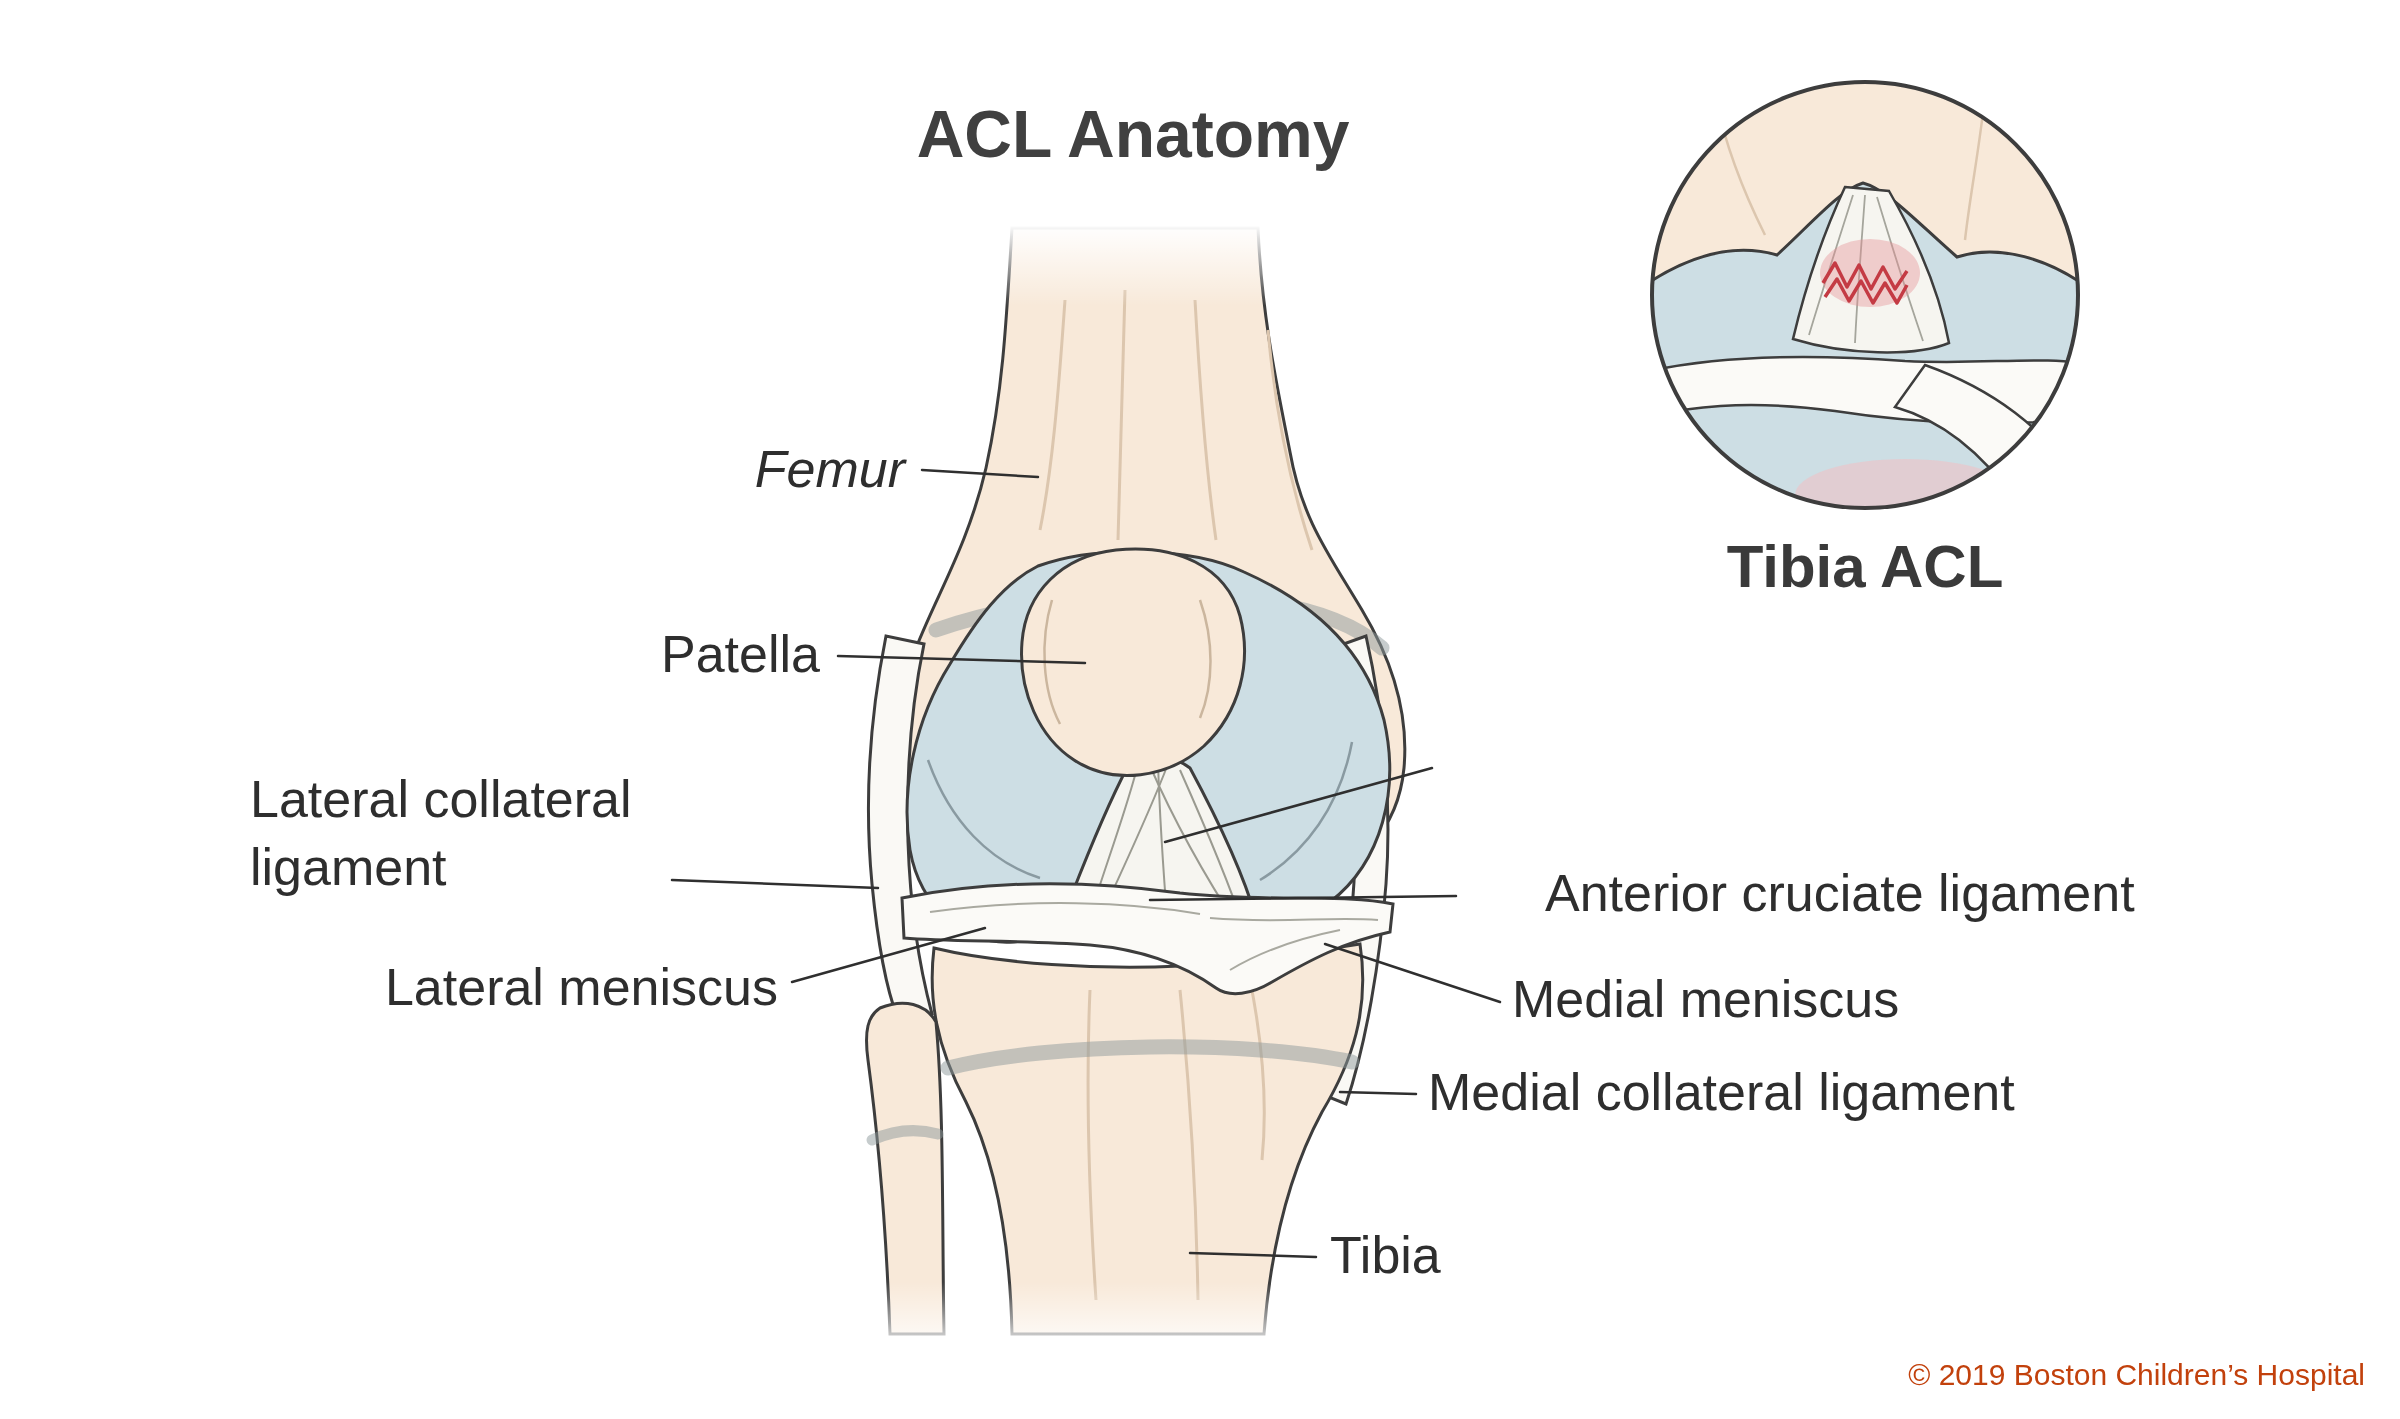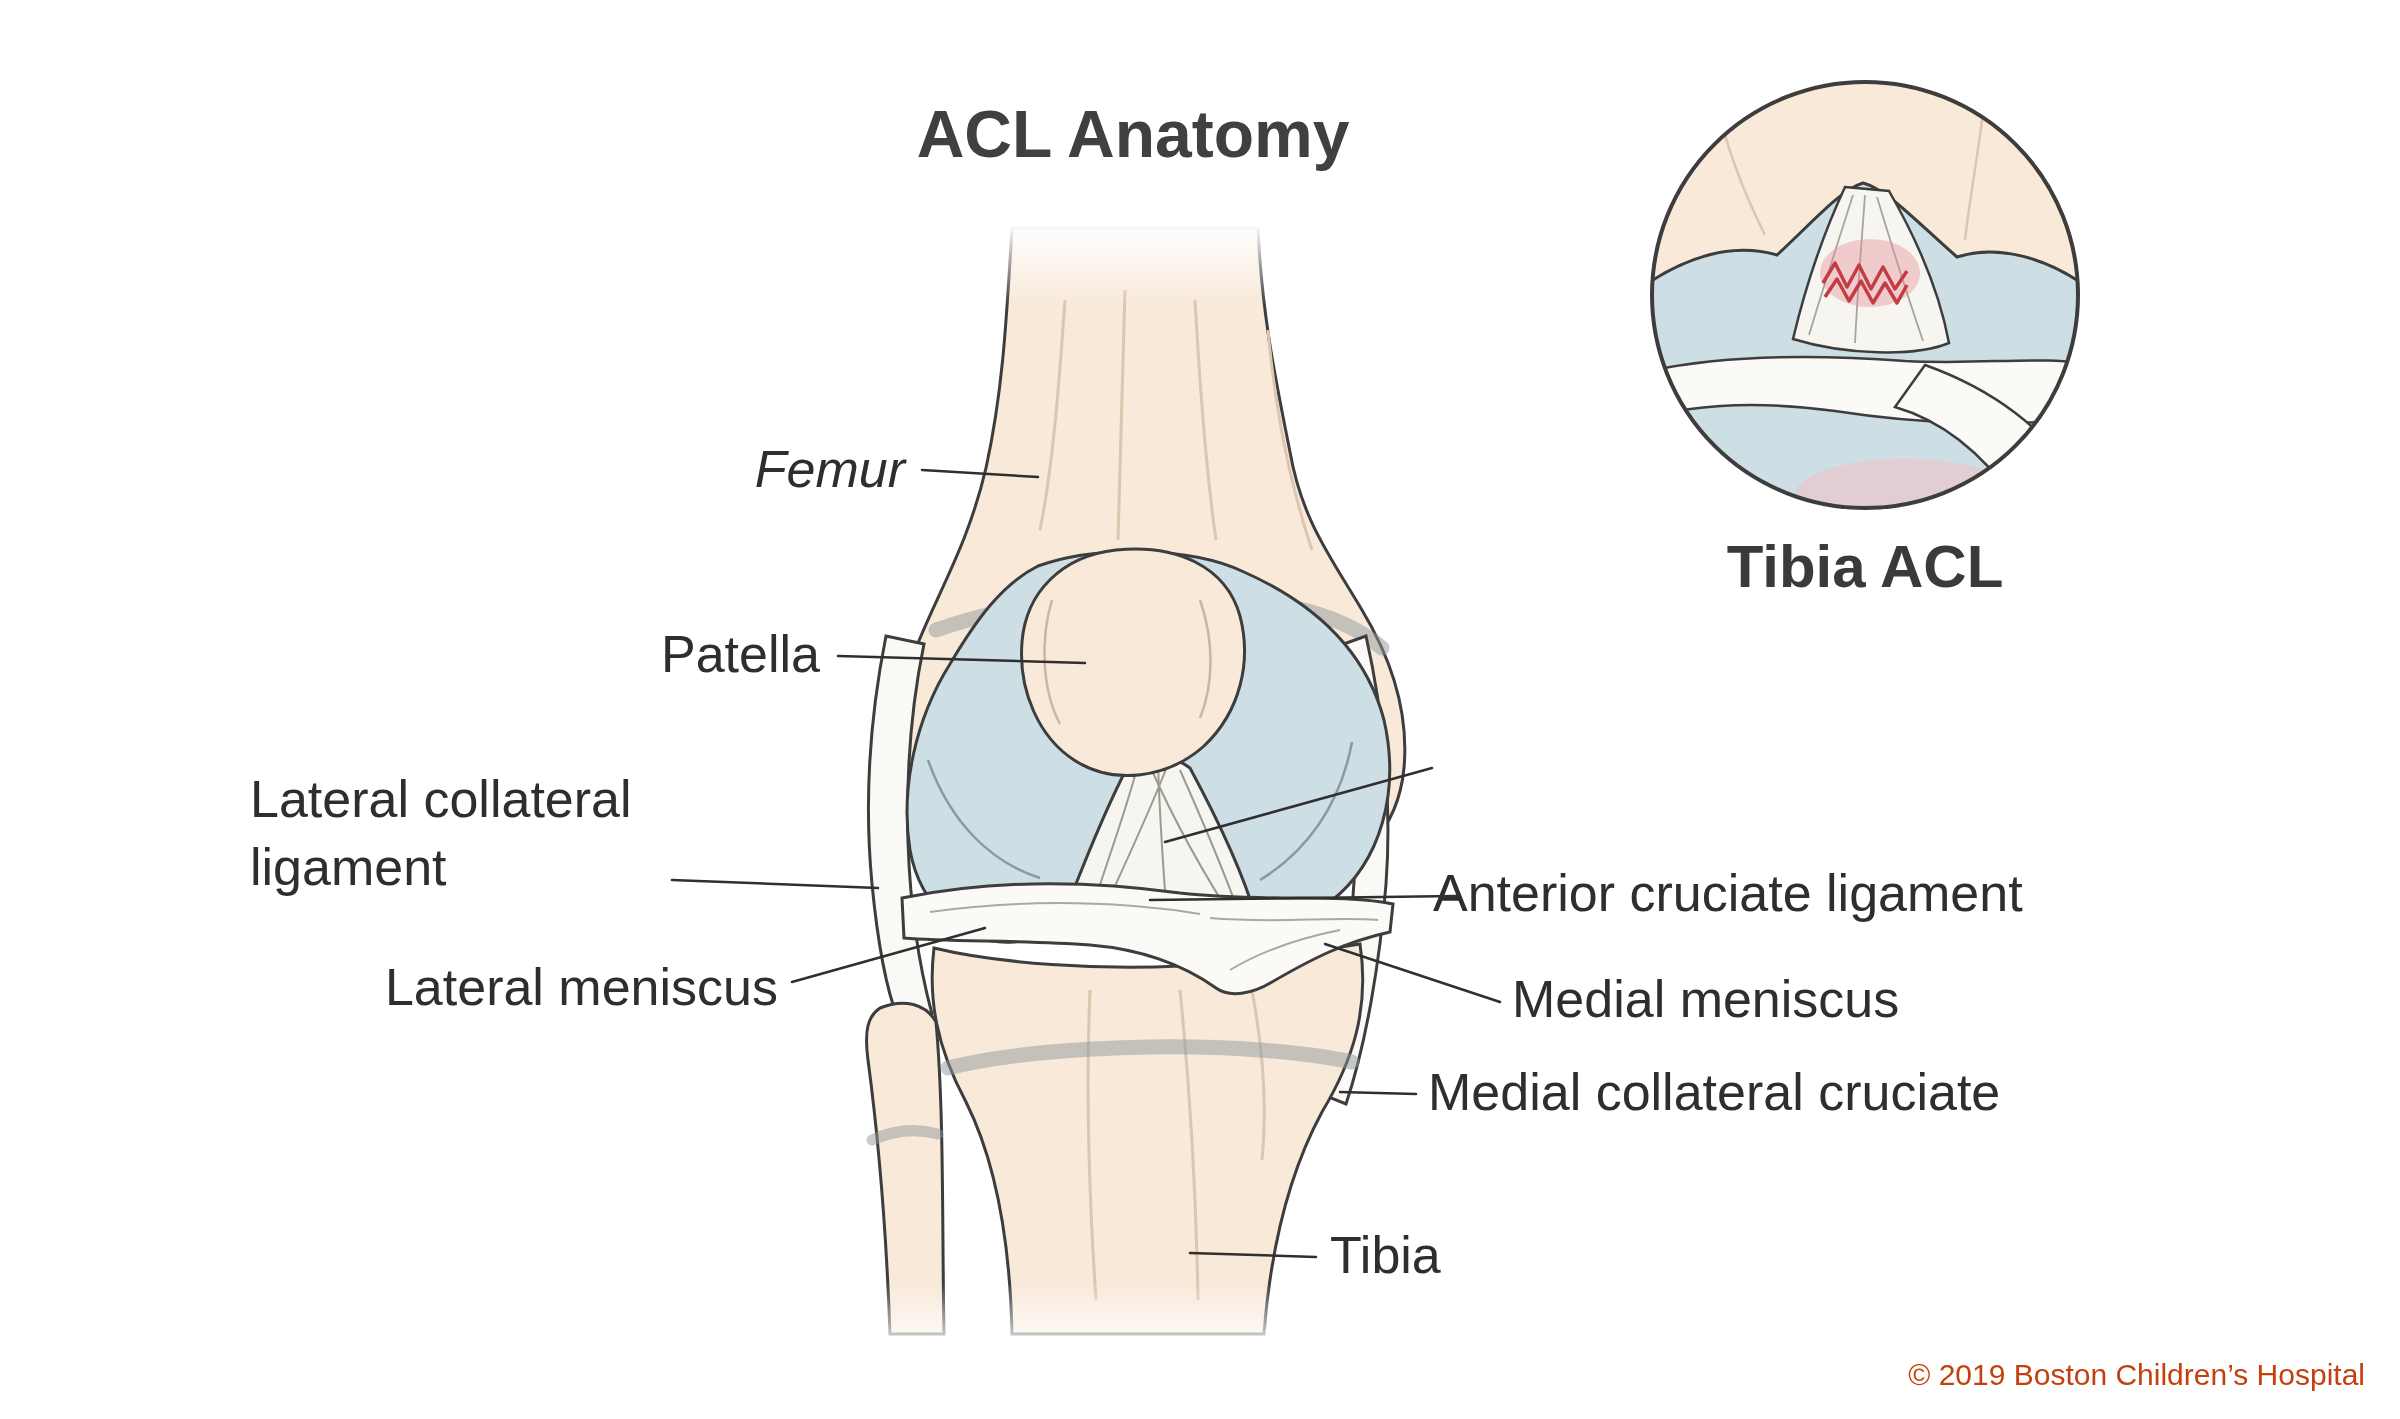--- a/index.html
+++ b/index.html
@@ -167,23 +167,23 @@
   <div class="label right-align" style="left:500px;top:621px;width:320px;">Patella</div>
 
   <div class="label center-align" style="left:250px;top:766px;width:560px;">
     <div>Lateral collateral</div>
     <div>ligament</div>
   </div>
 
   <div class="label right-align" style="left:240px;top:954px;width:538px;">Lateral meniscus</div>
 
 
-  <div class="label" style="left:1433px;top:860px;">Anterior cruciate ligament</div>
+  <div class="label" style="left:1545px;top:860px;">Anterior cruciate ligament</div>
 
   <div class="label" style="left:1512px;top:966px;">Medial meniscus</div>
 
-  <div class="label" style="left:1428px;top:1059px;">Medial collateral cruciate</div>
+  <div class="label" style="left:1428px;top:1059px;">Medial collateral ligament</div>
 
   <div class="label" style="left:1330px;top:1222px;">Tibia</div>
 
   <div class="copyright" style="right:35px;top:1358px;width:800px;">© 2019 Boston Children’s Hospital</div>
 
 </div>
 
 </body></html>

